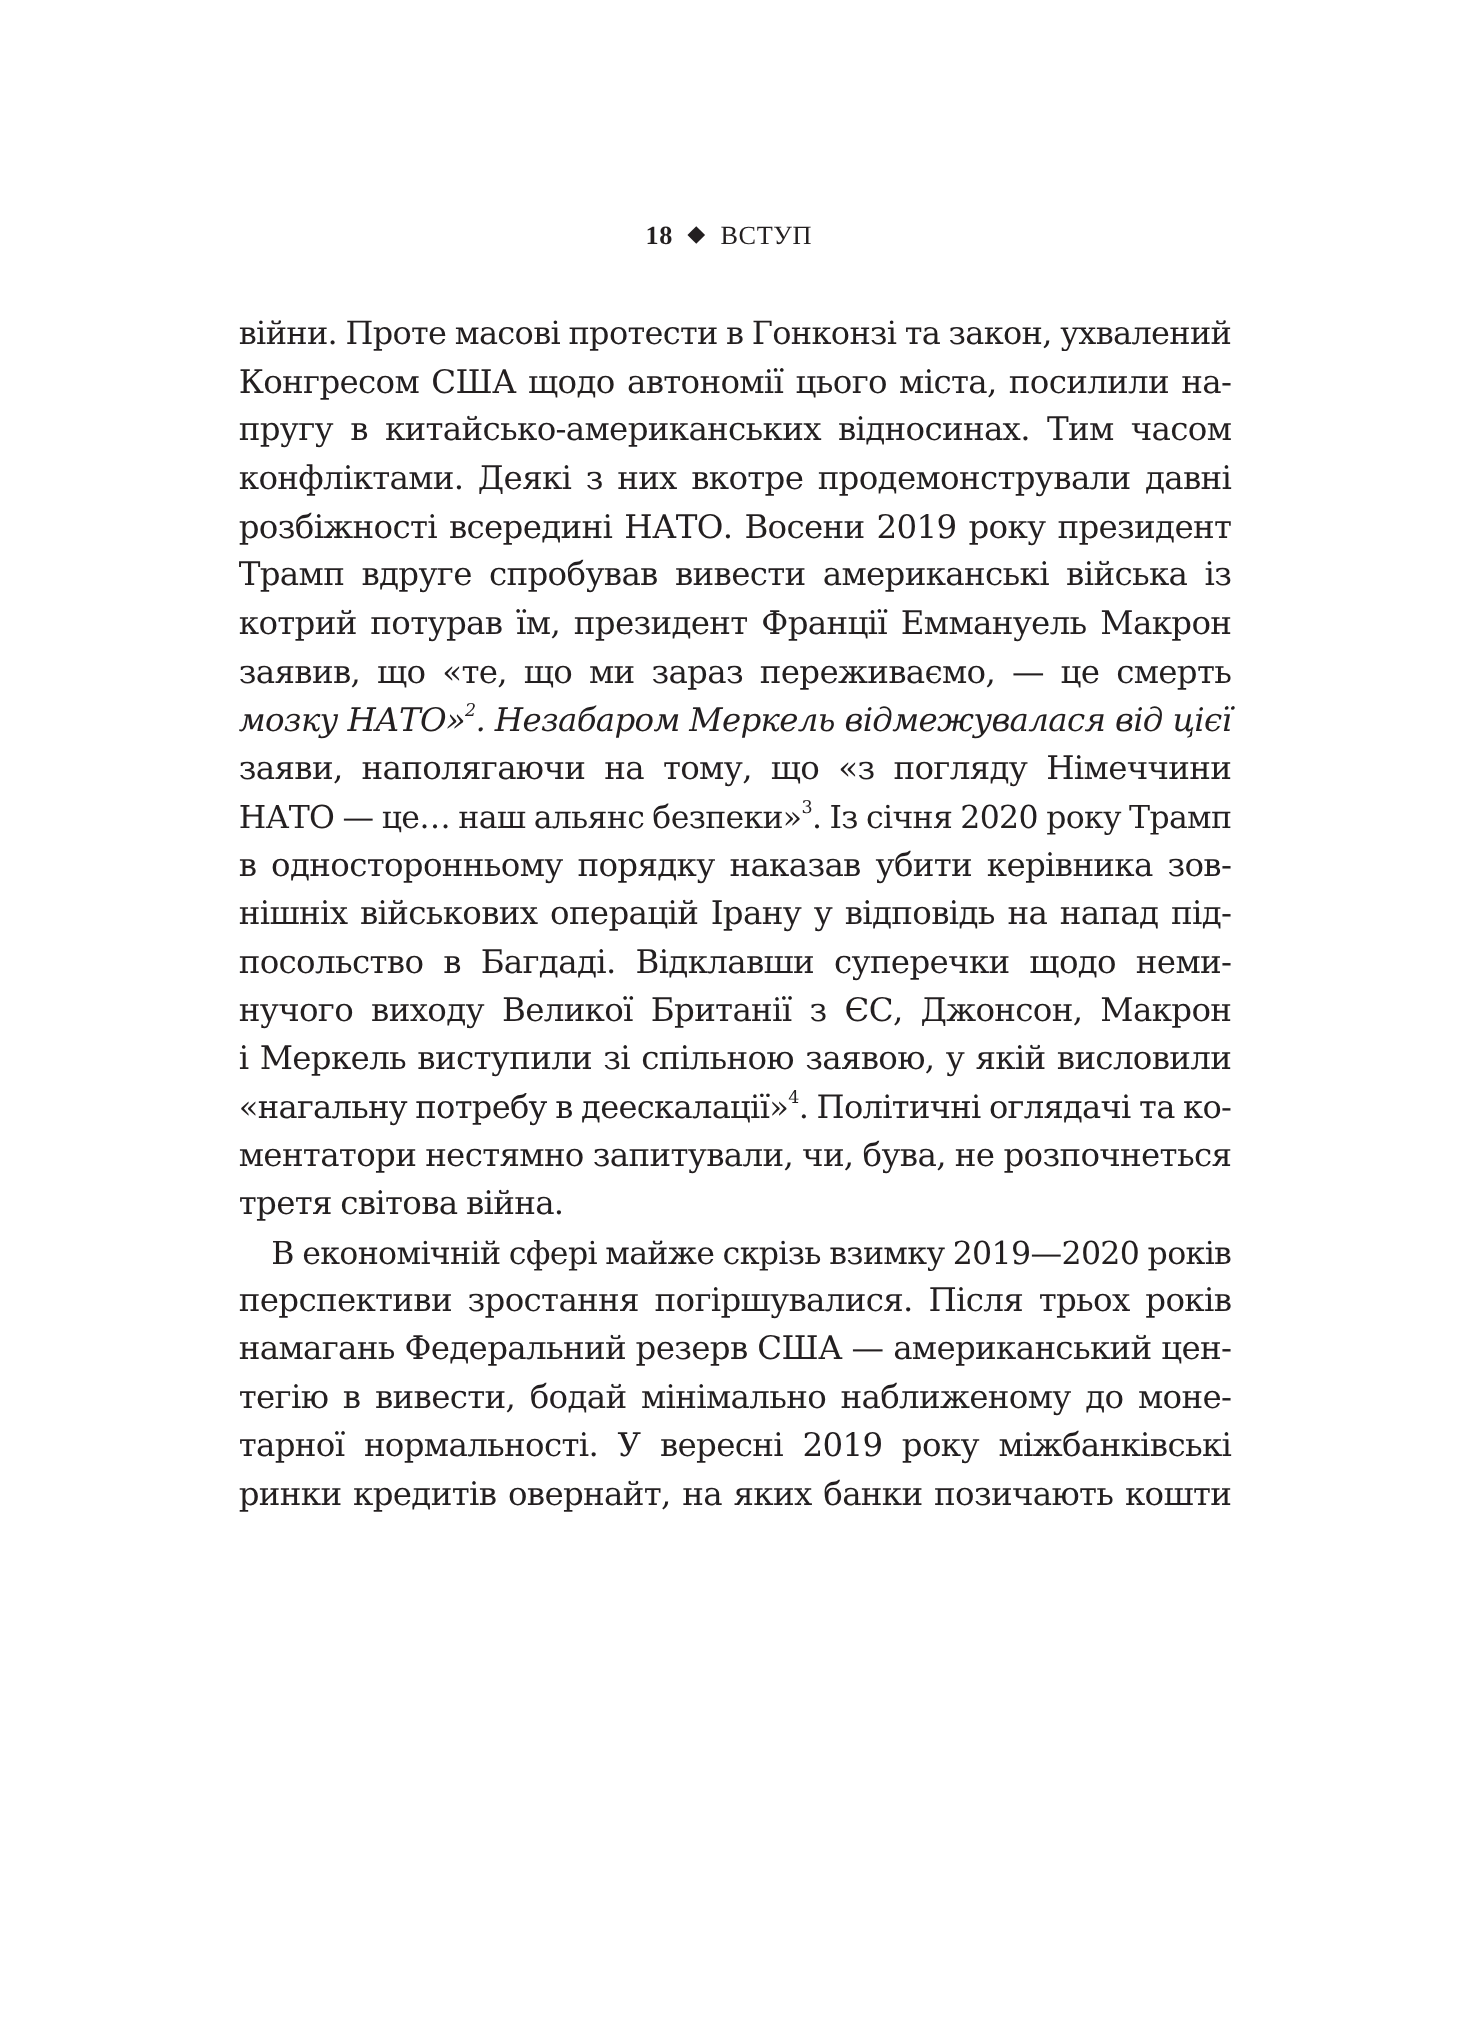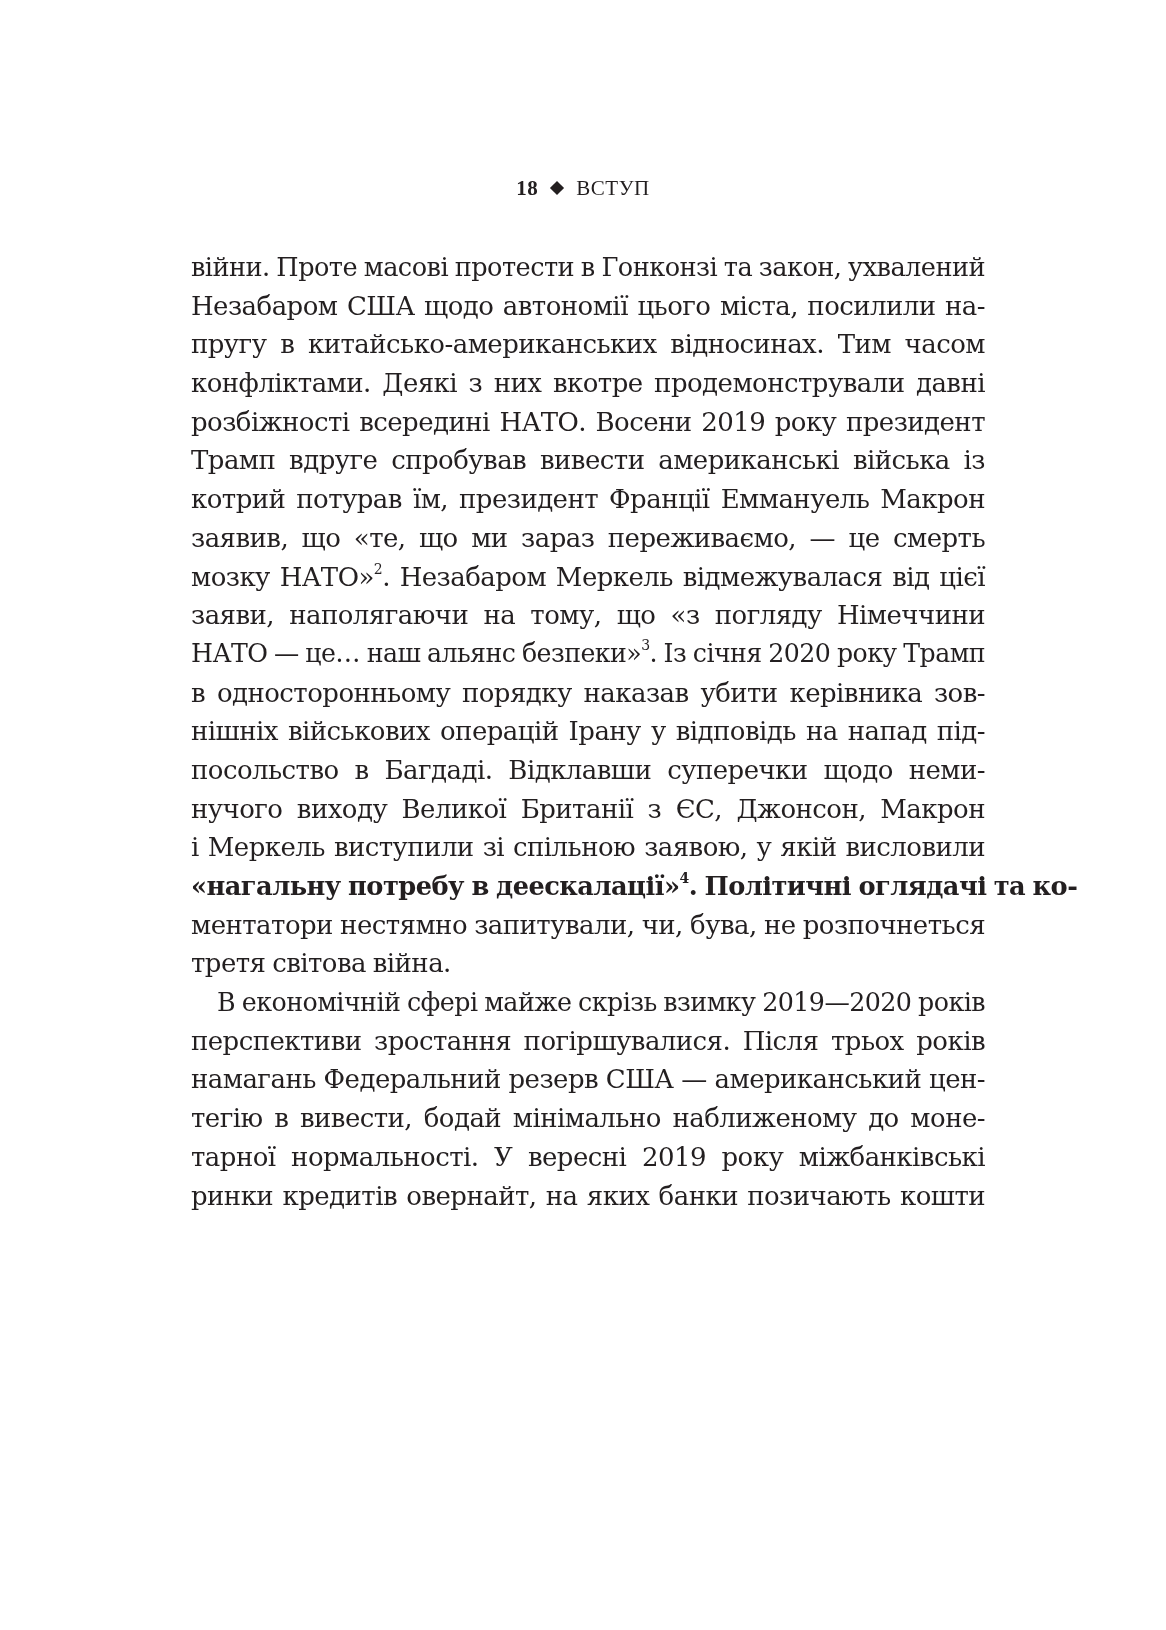--- a/index.html
+++ b/index.html
@@ -83,36 +83,36 @@
 <div class="page">
 
   <div class="running-head">
     <span class="page-num">18</span><span class="ornament"></span><span>ВСТУП</span>
   </div>
 
   <div class="body-text">
 
     <div>
       <span class="line" style="font-size: 25.6194px;">війни. Проте масові протести в Гонконзі та закон, ухвалений</span>
-      <span class="line">Незабаром США щодо автономії цього міста, посилили на-</span>
+      <span class="line">Конгресом США щодо автономії цього міста, посилили на-</span>
       <span class="line">пругу в китайсько-американських відносинах. Тим часом</span>
       <span class="line">конфліктами. Деякі з них вкотре продемонстрували давні</span>
       <span class="line">розбіжності всередині НАТО. Восени 2019 року президент</span>
       <span class="line">Трамп вдруге спробував вивести американські війська із</span>
       <span class="line">котрий потурав їм, президент Франції Еммануель Макрон</span>
       <span class="line">заявив, що «те, що ми зараз переживаємо, — це смерть</span>
-      <span class="line" style="font-size: 25.9995px;"><span>мозку НАТО»</span><sup>2</sup><span>. Незабаром Меркель відмежувалася від цієї</span></span>
+      <span class="line" style="font-size: 25.9995px; font-style: italic;"><span>мозку НАТО»</span><sup>2</sup><span>. Незабаром Меркель відмежувалася від цієї</span></span>
       <span class="line">заяви, наполягаючи на тому, що «з погляду Німеччини</span>
       <span class="line" style="font-size: 25.2434px;"><span>НАТО — це… наш альянс безпеки»</span><sup>3</sup><span>. Із січня 2020 року Трамп</span></span>
       <span class="line">в односторонньому порядку наказав убити керівника зов-</span>
       <span class="line">нішніх військових операцій Ірану у відповідь на напад під-</span>
       <span class="line">посольство в Багдаді. Відклавши суперечки щодо неми-</span>
       <span class="line">нучого виходу Великої Британії з ЄС, Джонсон, Макрон</span>
       <span class="line">і Меркель виступили зі спільною заявою, у якій висловили</span>
-      <span class="line" style="font-size: 25.7071px; font-weight: bold;"><span>«нагальну потребу в деескалації»</span><sup>4</sup><span>. Політичні оглядачі та ко-</span></span>
+      <span class="line" style="font-size: 25.7071px;"><span>«нагальну потребу в деескалації»</span><sup>4</sup><span>. Політичні оглядачі та ко-</span></span>
       <span class="line">ментатори нестямно запитували, чи, бува, не розпочнеться</span>
       <span class="line last">третя світова війна.</span>
     </div>
 
     <div>
       <span class="line indent" style="font-size: 25.3346px;">В економічній сфері майже скрізь взимку 2019—2020 років</span>
       <span class="line">перспективи зростання погіршувалися. Після трьох років</span>
       <span class="line">намагань Федеральний резерв США — американський цен-</span>
       <span class="line">тегію в вивести, бодай мінімально наближеному до моне-</span>
       <span class="line">тарної нормальності. У вересні 2019 року міжбанківські</span>

